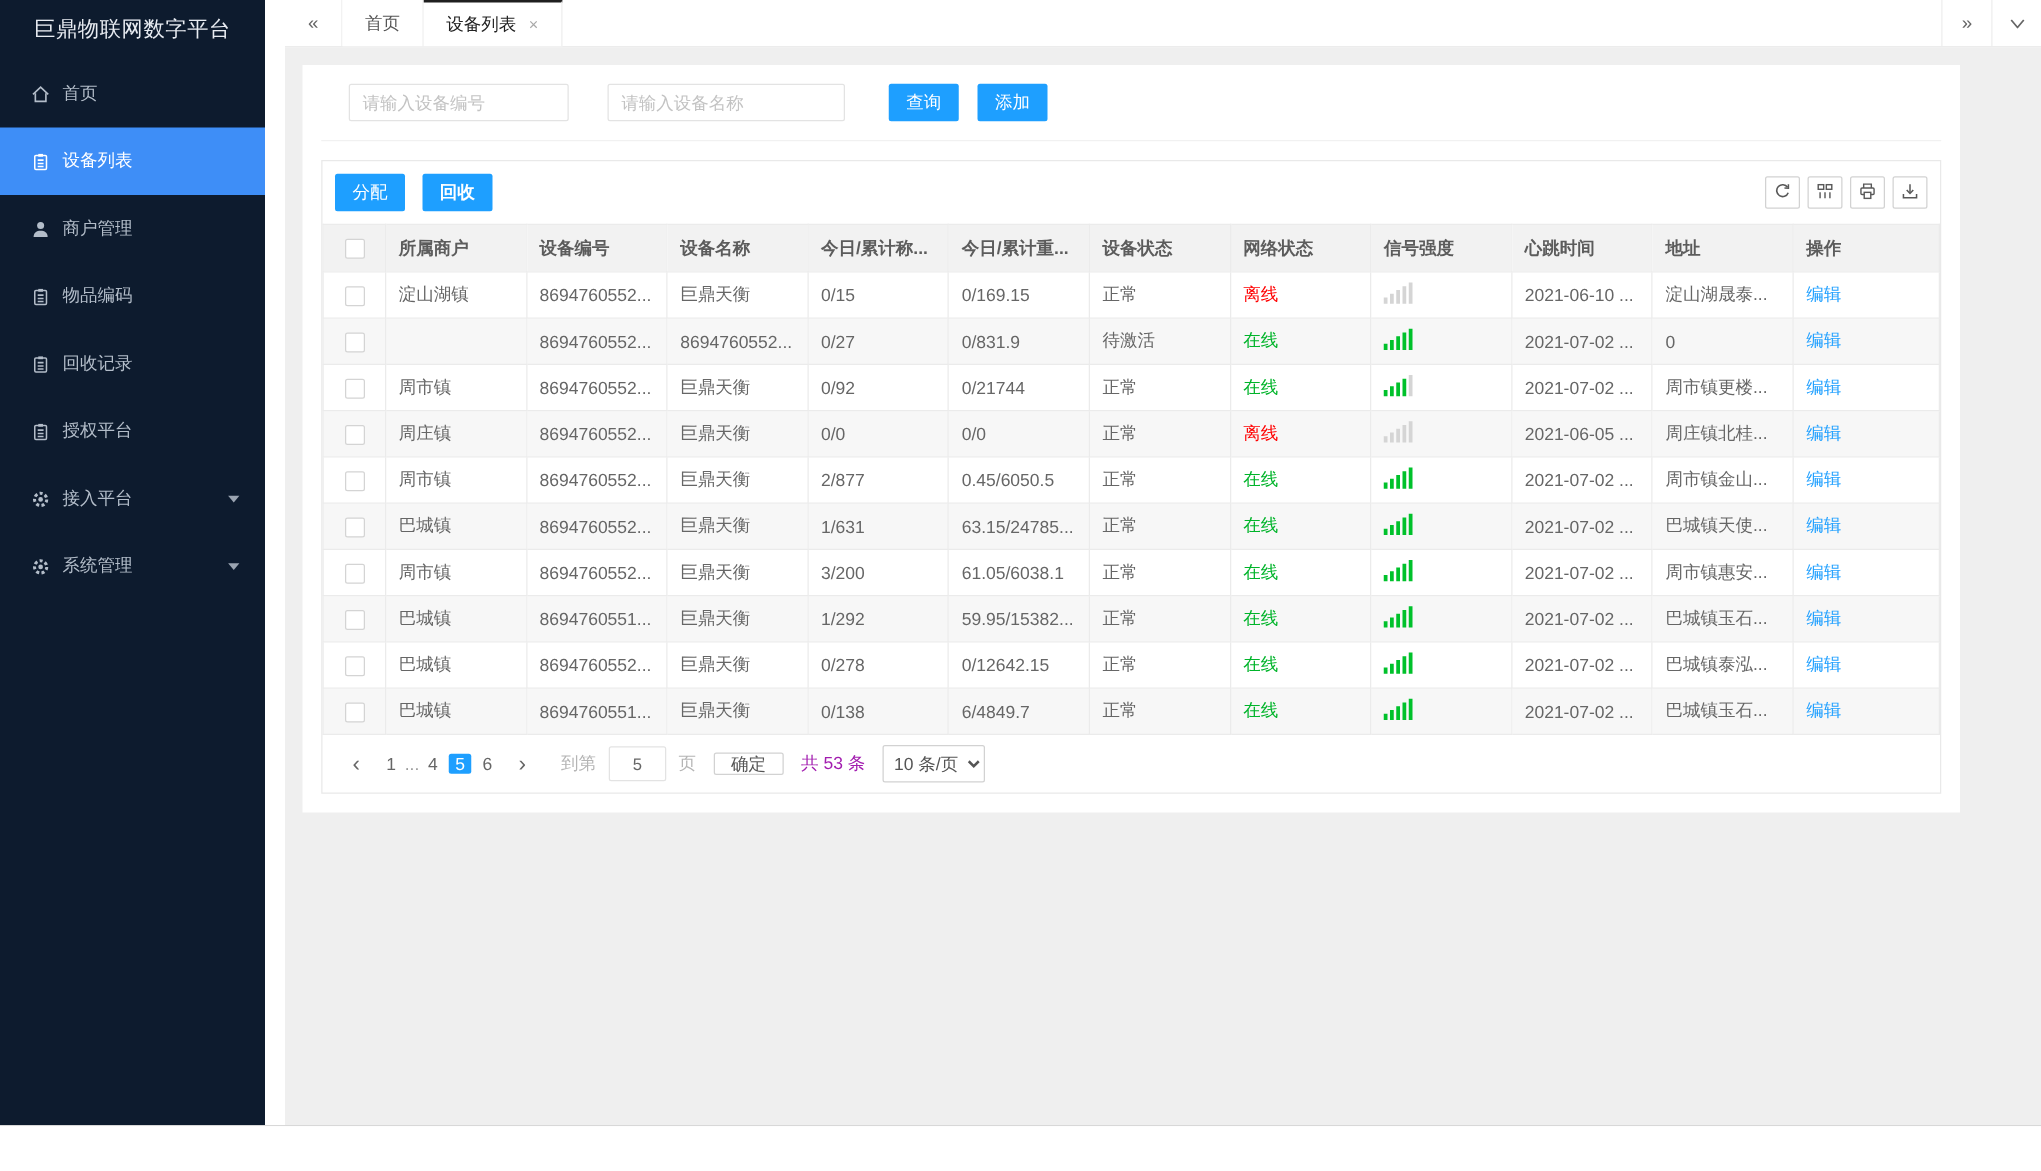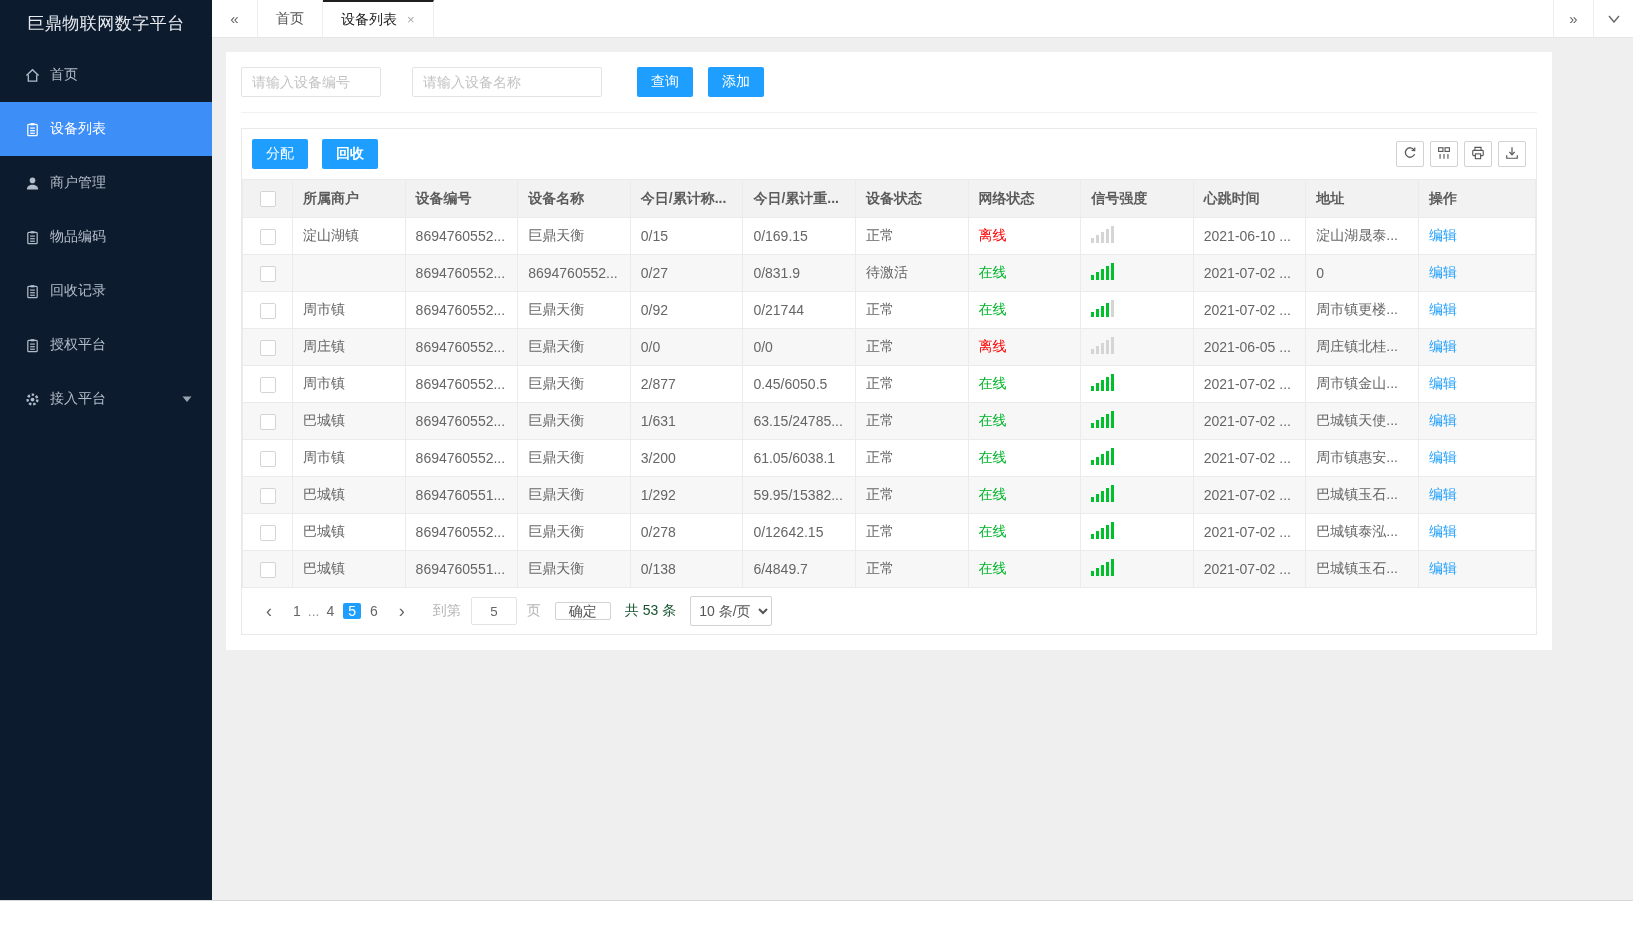--- a/index.html
+++ b/index.html
@@ -1,21 +1,21 @@
 <!DOCTYPE html>
 <html style="--accent: #1E9FFF; --sidebar-active: #3E8EF7; --online: #00b42a; --offline: #ff0000; --sig: #00c12b;"><head>
 <meta charset="utf-8">
 <style>
   * { box-sizing: border-box; margin: 0; padding: 0; }
   html,body { width:1633px; height:937px; overflow:hidden; background:#fff;
     font-family:"Liberation Sans","DejaVu Sans",sans-serif; font-size:14px; }
   :root{
     --accent:#1E9FFF; --sidebar-active:#3E8EF7; --online:#00b42a; --offline:#ff0000; --sig:#00c12b;
   }
-  .app { display:flex; width:1633px; height:901px; border-bottom:1px solid #d8d8d8; }
+  .app { display:flex; width:1633px; height:901px; border-bottom:1px solid #d8d8d8;gap:16px; }
 
   
   .sidebar { width:212px; height:100%; background:#0d1b2e; flex:0 0 212px; }
   .logo { height:48px; line-height:48px; text-align:center; color:#e8ecf2; font-size:17px; letter-spacing:.5px; }
   .menu-item { height:54px; display:flex; align-items:center; padding:0 20px 0 24px; color:#b3bdc9; cursor:pointer; }
   .menu-item .mi-icon { width:16px; height:16px; display:inline-flex; align-items:center; justify-content:center; margin-right:10px; flex:0 0 16px; }
   .menu-item .mi-icon svg { width:15px; height:15px; }
   .menu-item.active { background:var(--sidebar-active); color:#fff; }
   .mi-caret { margin-left:auto; display:inline-flex; opacity:.85; }
   .mi-caret svg { width:10px; height:7px; }
@@ -38,21 +38,21 @@
   .tab-rbtn { width:40px; display:flex; align-items:center; justify-content:center; color:#666; border-left:1px solid #eee; cursor:pointer; font-size:15px; }
   .tab-rbtn svg { width:12px; height:8px; }
 
   .content { flex:1; background:#efefef; padding:14px; overflow:hidden; }
   .card { width:1326px; background:#fff; padding:15px; }
 
   
   .search-row { display:flex; align-items:center; padding-bottom:15px; border-bottom:1px solid #f1f1f1; margin-bottom:15px; }
   .inp { height:30px; border:1px solid #e3e3e3; border-radius:2px; padding:0 10px; font-size:14px; color:#333; outline:none; }
   .inp::placeholder { color:#c3c3c3; }
-  #deviceNoInput { width:140px; }
+  #deviceNoInput { width:176px;margin-left:22px; }
   #deviceNameInput { width:190px; margin-left:31px; }
   .btn { height:30px; padding:0 14px; background:var(--accent); border:none; border-radius:2px; color:#fff; font-size:14px; cursor:pointer; }
   #queryBtn { margin-left:35px; }
   #addBtn { margin-left:15px; }
 
   
   .table-card { border:1px solid #e9e9e9; }
   .table-toolbar { padding:10px; display:flex; align-items:center; justify-content:space-between; }
   .tb-left .btn + .btn { margin-left:10px;font-weight:bold; }
   .tb-right { display:flex; }
@@ -79,21 +79,21 @@
   
   .pager { display:flex; align-items:center; padding:8px 10px; color:#666; }
   .pg-chev { width:34px; text-align:center; font-size:18px; color:#666; cursor:pointer; }
   .pg-num { min-width:28px; height:28px; line-height:28px; text-align:center; padding:0 5px; margin:0 2px; cursor:pointer; color:#666; }
   .pg-num.active { background:var(--accent); color:#fff; border-radius:2px; }
   .pg-ellipsis { min-width:24px; text-align:center; color:#999; }
   .pg-goto { color:#b5b5b5; margin-left:14px; }
   .pg-input { width:46px; height:28px; border:1px solid #e3e3e3; border-radius:2px; text-align:center; color:#666; margin:0 10px; outline:none; }
   .pg-page { color:#b5b5b5; }
   .pg-confirm { height:18px; padding:0 13px; margin-left:14px; background:#fff; border:1px solid #d2d2d2; border-radius:2px; color:#555; font-size:14px; cursor:pointer; }
-  .pg-total { margin-left:14px; color:#14532d; }
+  .pg-total { margin-left:14px; color:#a21caf; }
   .pg-size { height:30px; margin-left:14px; border:1px solid #d2d2d2; border-radius:2px; background:#fff; color:#555; font-size:14px; padding:0 4px; outline:none; }
 
   .bottom-strip { height:36px; background:#fff; }
 </style>
 </head>
 <body>
 
 <div class="app">
   <aside class="sidebar">
     <div class="logo">巨鼎物联网数字平台</div>
@@ -165,20 +165,34 @@
           <span class="mi-label">授权平台</span>
         </div>
         <div class="menu-item">
           <span class="mi-icon">
             <svg viewBox="0 0 16 16" fill="none" stroke="currentColor">
               <circle cx="8" cy="8" r="5.2" stroke-width="2.6" stroke-dasharray="2.6 2"></circle>
               <circle cx="8" cy="8" r="2" fill="currentColor" stroke="none"></circle>
             </svg>
           </span>
           <span class="mi-label">接入平台</span>
+          <span class="mi-caret">
+            <svg viewBox="0 0 10 7">
+              <path d="M0.5 0.5 L5 6 L9.5 0.5 Z" fill="currentColor"></path>
+            </svg>
+          </span>
+        </div>
+        <div class="menu-item">
+          <span class="mi-icon">
+            <svg viewBox="0 0 16 16" fill="none" stroke="currentColor">
+              <circle cx="8" cy="8" r="5.2" stroke-width="2.6" stroke-dasharray="2.6 2"></circle>
+              <circle cx="8" cy="8" r="2" fill="currentColor" stroke="none"></circle>
+            </svg>
+          </span>
+          <span class="mi-label">系统管理</span>
           <span class="mi-caret">
             <svg viewBox="0 0 10 7">
               <path d="M0.5 0.5 L5 6 L9.5 0.5 Z" fill="currentColor"></path>
             </svg>
           </span>
         </div>
       </nav>
   </aside>
 
   <div class="main">

